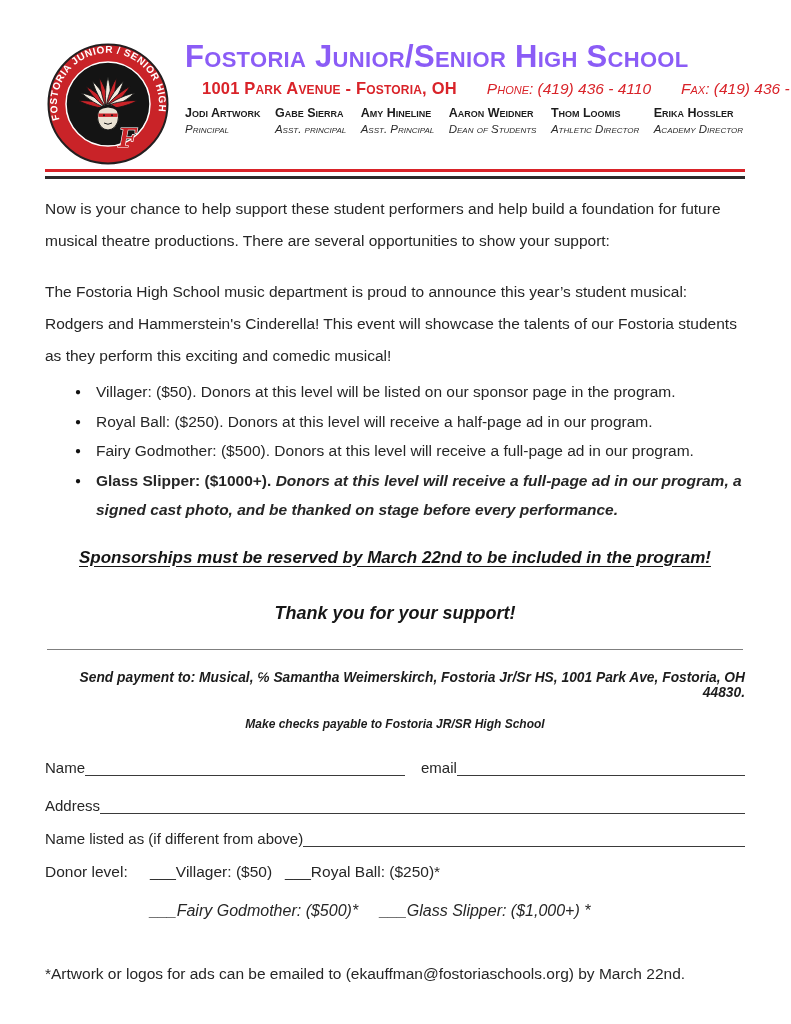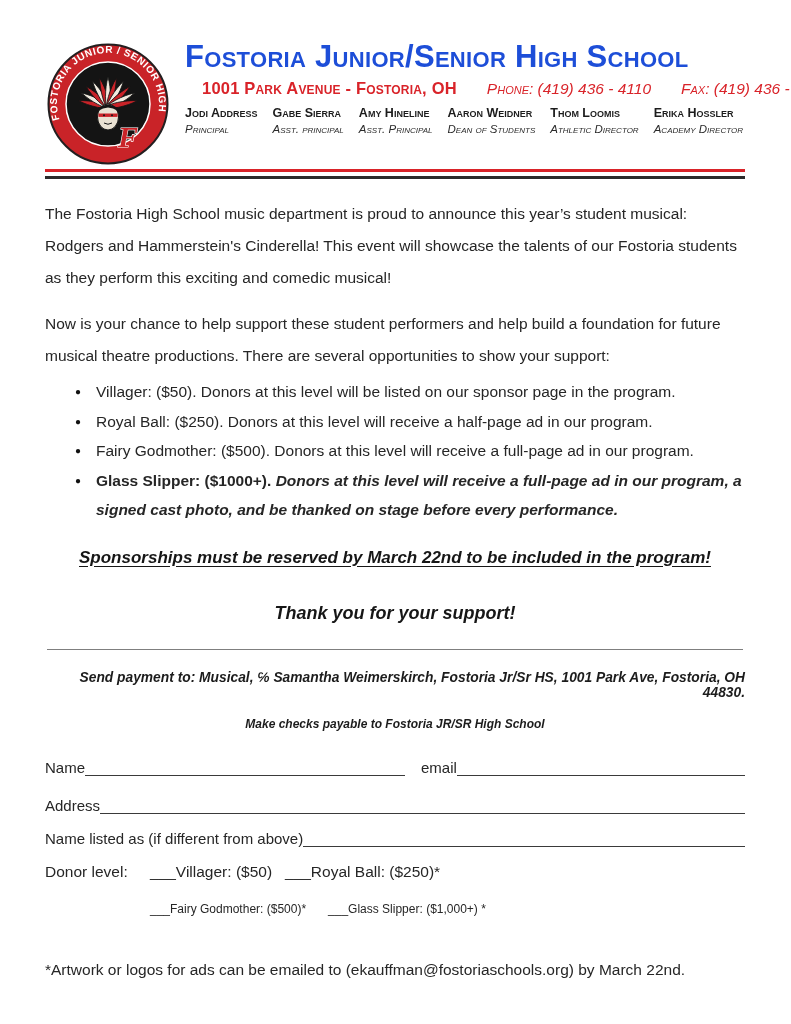--- a/index.html
+++ b/index.html
@@ -20,21 +20,21 @@
   
   .header { display: flex; align-items: flex-start; height: 128px; }
   .logo { flex: 0 0 126px; width: 126px; height: 126px; margin-top: 1px; }
   .header-text { flex: 1; margin-left: 14px; min-width: 0; }
   .school-name {
     font-variant: small-caps;
     font-weight: bold;
     font-size: 31px;
     letter-spacing: 0.3px;
     line-height: 1.1;
-    color: #1d4ed8;
+    color: #8b5cf6;
     white-space: nowrap;
   }
   .address-row {
     display: flex; align-items: baseline;
     padding-left: 17px; margin-top: 5px;
     color: #d92329;
     white-space: nowrap;
   }
   .address {
     font-variant: small-caps; font-weight: bold;
@@ -132,21 +132,21 @@
   .row-name .blank-email { flex: 1; }
   .row-address { margin-top: 20px; }
   .row-address .blank { flex: 1; }
   .row-listed { margin-top: 15px; }
   .row-listed .blank { flex: 1; }
 
   .donor-row-1 { margin-top: 16px; font-size: 15.5px; display: flex; }
   .donor-label { width: 105px; }
   .opt { white-space: nowrap; }
   .opt-villager { width: 135px; }
-  .donor-row-2 { margin-top: 21px; font-size: 12px; padding-left: 105px; display: flex; }
+  .donor-row-2 { margin-top: 21px; font-size: 16px; padding-left: 105px; display: flex; font-style: italic; }
   .opt-fairy { margin-right: 22px; }
 
   .footnote {
     margin-top: 45px;
     font-size: 15.5px; color: #262626;
   }
 </style>
 </head>
 <body>
 
@@ -191,21 +191,21 @@
 
     <div class="header-text">
       <div class="school-name">Fostoria Junior/Senior High School</div>
       <div class="address-row">
         <span class="address">1001 Park Avenue - Fostoria, OH</span>
         <span class="phone">Phone: (419) 436 - 4110</span>
         <span class="fax">Fax: (419) 436 - 4118</span>
       </div>
       <div class="staff-row">
         <div class="staff-col">
-          <span class="staff-name">Jodi Address</span>
+          <span class="staff-name">Jodi Artwork</span>
           <span class="staff-title">Principal</span>
         </div>
         <div class="staff-col">
           <span class="staff-name">Gabe Sierra</span>
           <span class="staff-title">Asst. principal</span>
         </div>
         <div class="staff-col">
           <span class="staff-name">Amy Hineline</span>
           <span class="staff-title">Asst. Principal</span>
         </div>
@@ -221,22 +221,22 @@
           <span class="staff-name">Erika Hossler</span>
           <span class="staff-title">Academy Director</span>
         </div>
       </div>
     </div>
   </div>
 
   <div class="rule-red"></div>
   <div class="rule-black"></div>
 
+  <p class="para para-2">Now is your chance to help support these student performers and help build a foundation for future musical theatre productions. There are several opportunities to show your support:</p>
   <p class="para para-1">The Fostoria High School music department is proud to announce this year’s student musical: Rodgers and Hammerstein's Cinderella! This event will showcase the talents of our Fostoria students as they perform this exciting and comedic musical!</p>
-  <p class="para para-2">Now is your chance to help support these student performers and help build a foundation for future musical theatre productions. There are several opportunities to show your support:</p>
 
   <ul class="levels">
     <li>Villager: ($50). Donors at this level will be listed on our sponsor page in the program.</li>
     <li>Royal Ball: ($250). Donors at this level will receive a half-page ad in our program.</li>
     <li>Fairy Godmother: ($500). Donors at this level will receive a full-page ad in our program.</li>
     <li class="bold-level"><span class="level-lead">Glass Slipper: ($1000+).  </span><span class="level-rest">Donors at this level will receive a full-page ad in our program, a signed cast photo, and be thanked on stage before every performance.</span></li>
   </ul>
 
   <div class="deadline">Sponsorships must be reserved by March 22nd to be included in the program!</div>
   <div class="thanks-line">Thank you for your support!</div>

